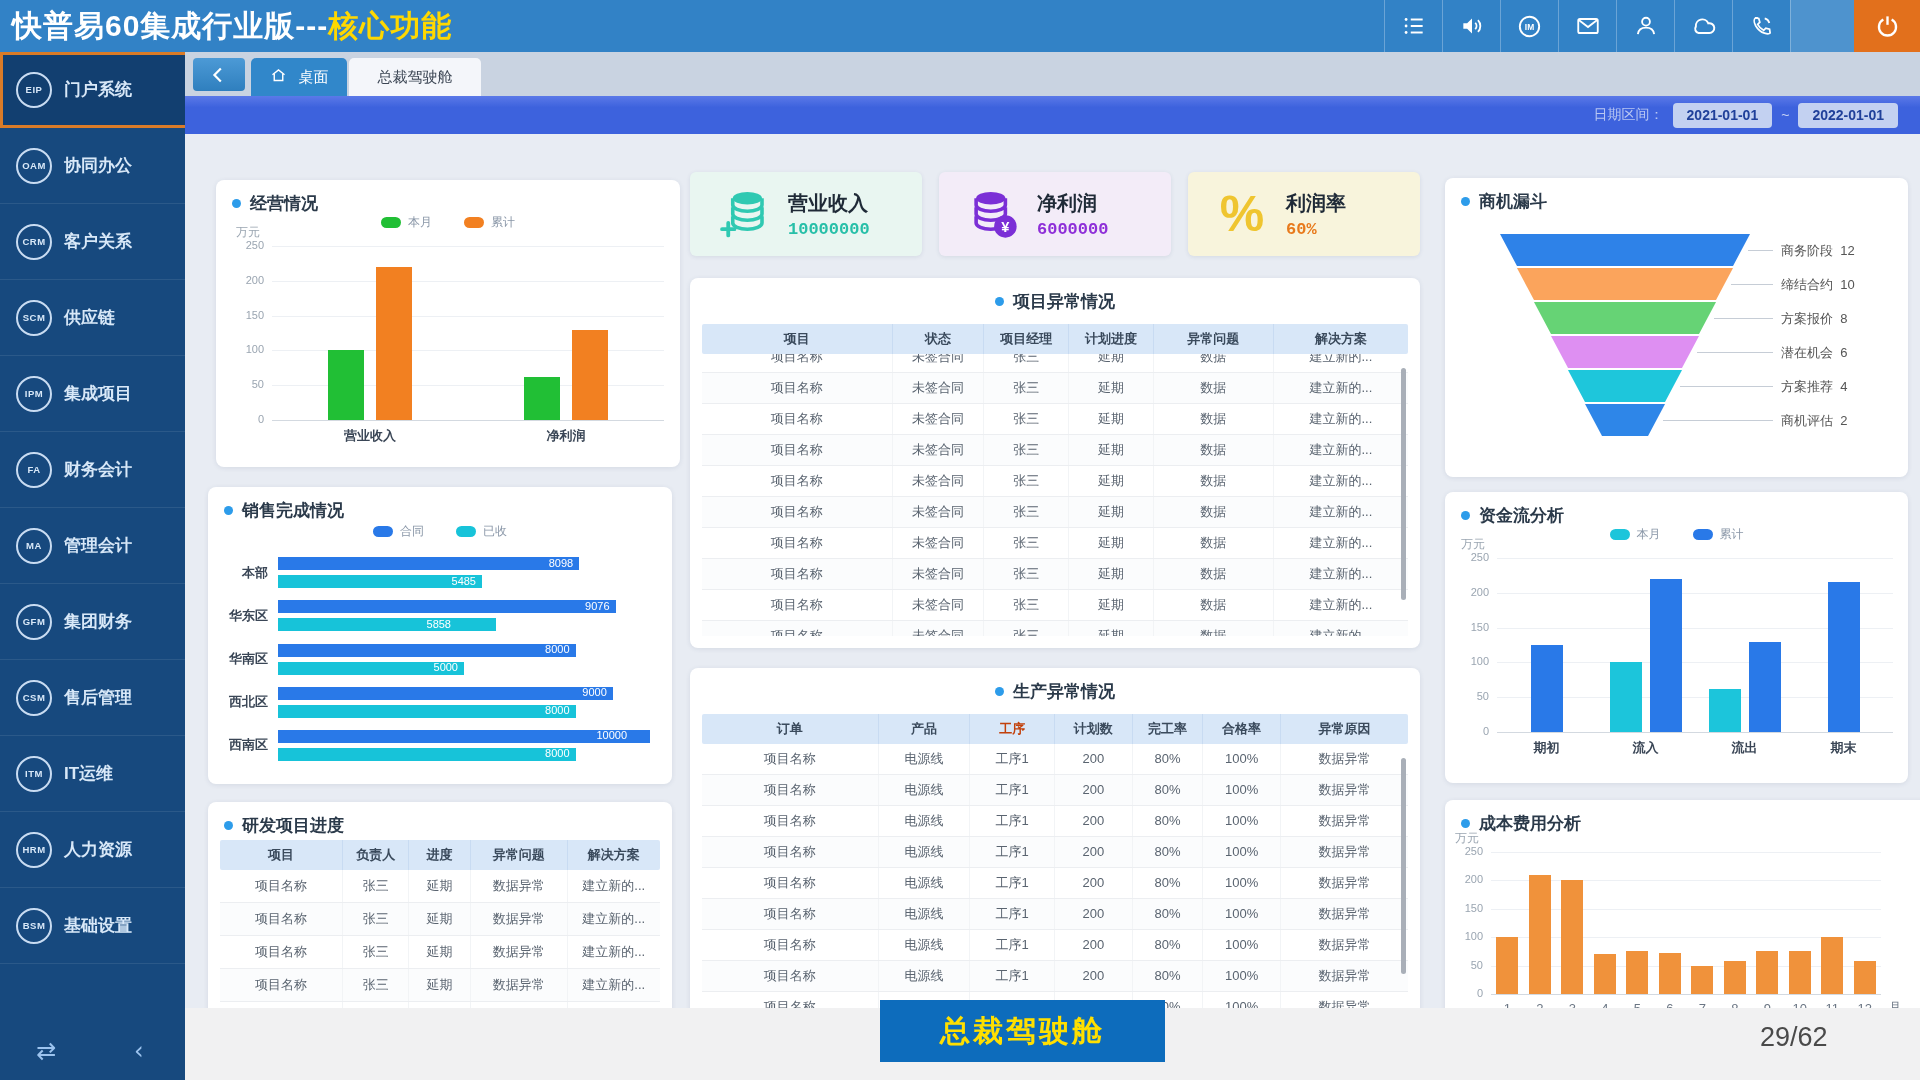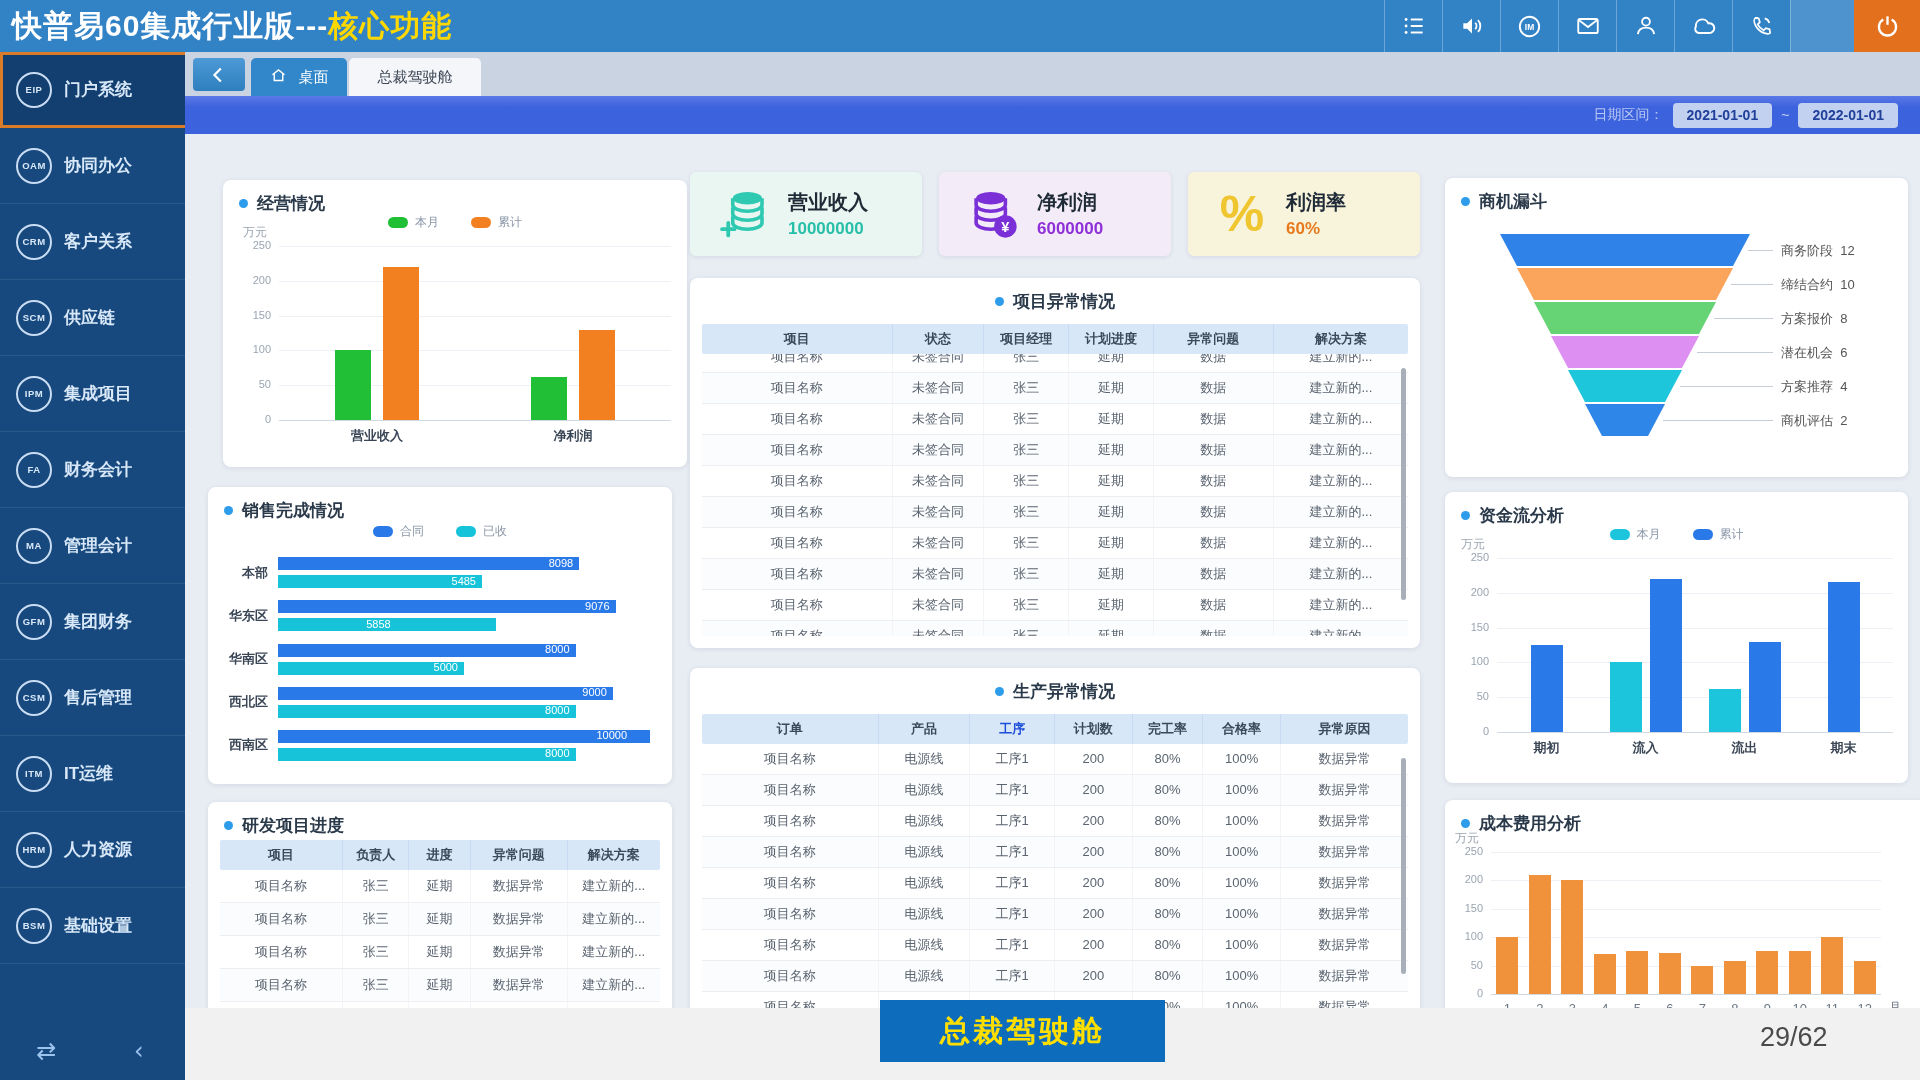--- a/index.html
+++ b/index.html
@@ -41,27 +41,27 @@
   .banner .dsep{font-size:14px;color:#C9D5F6;}
   .date-chip{height:25px;line-height:25px;padding:0 14px;background:#C3D1F1;border-radius:4px;font-size:14px;font-weight:bold;color:#20409A;cursor:pointer;}
   
   .dashboard{position:absolute;left:0;top:82px;width:1735px;height:874px;background:#E8ECF3;overflow:hidden;}
   .panel{position:absolute;background:#fff;border-radius:8px;box-shadow:0 1px 5px rgba(40,60,100,.10);}
   .panel-title{position:absolute;left:16px;top:12px;display:flex;align-items:center;font-size:17px;font-weight:bold;color:#2B3A4A;}
   .panel-title.center{left:0;right:0;justify-content:center;}
   .panel-title .dot{width:9px;height:9px;border-radius:50%;background:#2D9CEA;margin-right:9px;}
   .chart{position:absolute;left:0;top:0;right:0;bottom:0;}
   .tablewrap{position:absolute;left:12px;right:12px;}
-  #p-business{left:38px;top:46px;width:464px;height:287px;}
+  #p-business{left:31px;top:46px;width:464px;height:287px;}
   #p-sales{left:23px;top:353px;width:464px;height:297px;}
   #p-rnd{left:23px;top:668px;width:464px;height:240px;}
   #kpi-row{position:absolute;left:505px;top:38px;width:730px;height:84px;display:flex;gap:17px;}
   .kpi-card{flex:1;border-radius:6px;display:flex;align-items:center;padding-left:26px;gap:16px;box-shadow:0 1px 4px rgba(40,60,100,.10);}
   .kpi-texts .k-label{font-size:20px;font-weight:bold;color:#1F2A37;}
-  .kpi-texts .k-value{font-size:17px;font-weight:bold;margin-top:3px;}
+  .kpi-texts .k-value{font-size:17px;font-weight:bold;margin-top:3px;font-family:Liberation Mono, monospace;}
   #p-project{left:505px;top:144px;width:730px;height:370px;}
   #p-production{left:505px;top:534px;width:730px;height:376px;}
   #p-funnel{left:1260px;top:44px;width:463px;height:299px;}
   #p-cashflow{left:1260px;top:358px;width:463px;height:291px;}
   #p-cost{left:1260px;top:666px;width:535px;height:230px;}
   
   .slide-footer{position:absolute;left:185px;top:1008px;width:1735px;height:72px;background:#F1F1F2;}
   .caption{position:absolute;left:880px;top:1000px;width:285px;height:62px;background:#0D6CBC;display:flex;align-items:center;justify-content:center;
     font-size:30px;font-weight:bold;color:#FFDF00;letter-spacing:3px;}
   .page-num{position:absolute;left:1760px;top:1022px;font-size:27px;color:#4A4A4A;}
@@ -270,21 +270,21 @@
             </div>
             <div style="position: absolute; left: 0px; width: 60px; top: 76.6px; text-align: right; font-size: 13px; font-weight: bold; color: rgb(58, 70, 86);">本部</div>
             <div style="position: absolute; left: 70px; top: 70.1px; width: 301.2px; height: 13px; background: rgb(41, 121, 232);"></div>
             <div style="position: absolute; left: 70px; top: 69.6px; width: 295.2px; text-align: right; font-size: 11px; color: rgb(255, 255, 255);">8098</div>
             <div style="position: absolute; left: 70px; top: 88.1px; width: 204px; height: 13px; background: rgb(23, 195, 217);"></div>
             <div style="position: absolute; left: 70px; top: 87.6px; width: 198px; text-align: right; font-size: 11px; color: rgb(255, 255, 255);">5485</div>
             <div style="position: absolute; left: 0px; width: 60px; top: 119.8px; text-align: right; font-size: 13px; font-weight: bold; color: rgb(58, 70, 86);">华东区</div>
             <div style="position: absolute; left: 70px; top: 113.3px; width: 337.6px; height: 13px; background: rgb(41, 121, 232);"></div>
             <div style="position: absolute; left: 70px; top: 112.8px; width: 331.6px; text-align: right; font-size: 11px; color: rgb(255, 255, 255);">9076</div>
             <div style="position: absolute; left: 70px; top: 131.3px; width: 217.9px; height: 13px; background: rgb(23, 195, 217);"></div>
-            <div style="position: absolute; left: 70px; top: 130.8px; width: 201px; text-align: center; font-size: 11px; color: rgb(255, 255, 255);">5858</div>
+            <div style="position: absolute; left: 70px; top: 130.8px; width: 173px; text-align: right; font-size: 11px; color: rgb(255, 255, 255);">5858</div>
             <div style="position: absolute; left: 0px; width: 60px; top: 163px; text-align: right; font-size: 13px; font-weight: bold; color: rgb(58, 70, 86);">华南区</div>
             <div style="position: absolute; left: 70px; top: 156.5px; width: 297.6px; height: 13px; background: rgb(41, 121, 232);"></div>
             <div style="position: absolute; left: 70px; top: 156px; width: 291.6px; text-align: right; font-size: 11px; color: rgb(255, 255, 255);">8000</div>
             <div style="position: absolute; left: 70px; top: 174.5px; width: 186px; height: 13px; background: rgb(23, 195, 217);"></div>
             <div style="position: absolute; left: 70px; top: 174px; width: 180px; text-align: right; font-size: 11px; color: rgb(255, 255, 255);">5000</div>
             <div style="position: absolute; left: 0px; width: 60px; top: 206.2px; text-align: right; font-size: 13px; font-weight: bold; color: rgb(58, 70, 86);">西北区</div>
             <div style="position: absolute; left: 70px; top: 199.7px; width: 334.8px; height: 13px; background: rgb(41, 121, 232);"></div>
             <div style="position: absolute; left: 70px; top: 199.2px; width: 328.8px; text-align: right; font-size: 11px; color: rgb(255, 255, 255);">9000</div>
             <div style="position: absolute; left: 70px; top: 217.7px; width: 297.6px; height: 13px; background: rgb(23, 195, 217);"></div>
             <div style="position: absolute; left: 70px; top: 217.2px; width: 291.6px; text-align: right; font-size: 11px; color: rgb(255, 255, 255);">8000</div>
@@ -489,21 +489,21 @@
       </div>
       <div class="panel" id="p-production">
         <div class="panel-title center">
             <span class="dot"></span>
             <span>生产异常情况</span>
           </div>
         <div class="tablewrap" id="t-production" style="top: 46px; position: absolute;">
             <div style="display: flex; height: 30px; background: rgb(216, 231, 248); border-radius: 2px;">
               <div style="width: 25%; line-height: 30px; text-align: center; font-size: 13px; font-weight: bold; color: rgb(58, 74, 92); border-right: 1px solid rgb(200, 219, 242);">订单</div>
               <div style="width: 13%; line-height: 30px; text-align: center; font-size: 13px; font-weight: bold; color: rgb(58, 74, 92); border-right: 1px solid rgb(200, 219, 242);">产品</div>
-              <div style="width: 12%; line-height: 30px; text-align: center; font-size: 13px; font-weight: bold; color: #1d4ed8; border-right: 1px solid rgb(200, 219, 242);">工序</div>
+              <div style="width: 12%; line-height: 30px; text-align: center; font-size: 13px; font-weight: bold; color: #c2410c; border-right: 1px solid rgb(200, 219, 242);">工序</div>
               <div style="width: 11%; line-height: 30px; text-align: center; font-size: 13px; font-weight: bold; color: rgb(58, 74, 92); border-right: 1px solid rgb(200, 219, 242);">计划数</div>
               <div style="width: 10%; line-height: 30px; text-align: center; font-size: 13px; font-weight: bold; color: rgb(58, 74, 92); border-right: 1px solid rgb(200, 219, 242);">完工率</div>
               <div style="width: 11%; line-height: 30px; text-align: center; font-size: 13px; font-weight: bold; color: rgb(58, 74, 92); border-right: 1px solid rgb(200, 219, 242);">合格率</div>
               <div style="width: 18%; line-height: 30px; text-align: center; font-size: 13px; font-weight: bold; color: rgb(58, 74, 92); border-right: none;">异常原因</div>
             </div>
             <div style="overflow: hidden; height: 300px; position: relative;">
               <div style="display: flex; height: 31px; border-bottom: 1px solid rgb(236, 238, 241); background: rgb(255, 255, 255);">
                 <div style="width: 25%; line-height: 30px; text-align: center; font-size: 13px; color: rgb(90, 100, 112); border-right: 1px solid rgb(242, 244, 246); overflow: hidden; white-space: nowrap;">项目名称</div>
                 <div style="width: 13%; line-height: 30px; text-align: center; font-size: 13px; color: rgb(90, 100, 112); border-right: 1px solid rgb(242, 244, 246); overflow: hidden; white-space: nowrap;">电源线</div>
                 <div style="width: 12%; line-height: 30px; text-align: center; font-size: 13px; color: rgb(90, 100, 112); border-right: 1px solid rgb(242, 244, 246); overflow: hidden; white-space: nowrap;">工序1</div>

